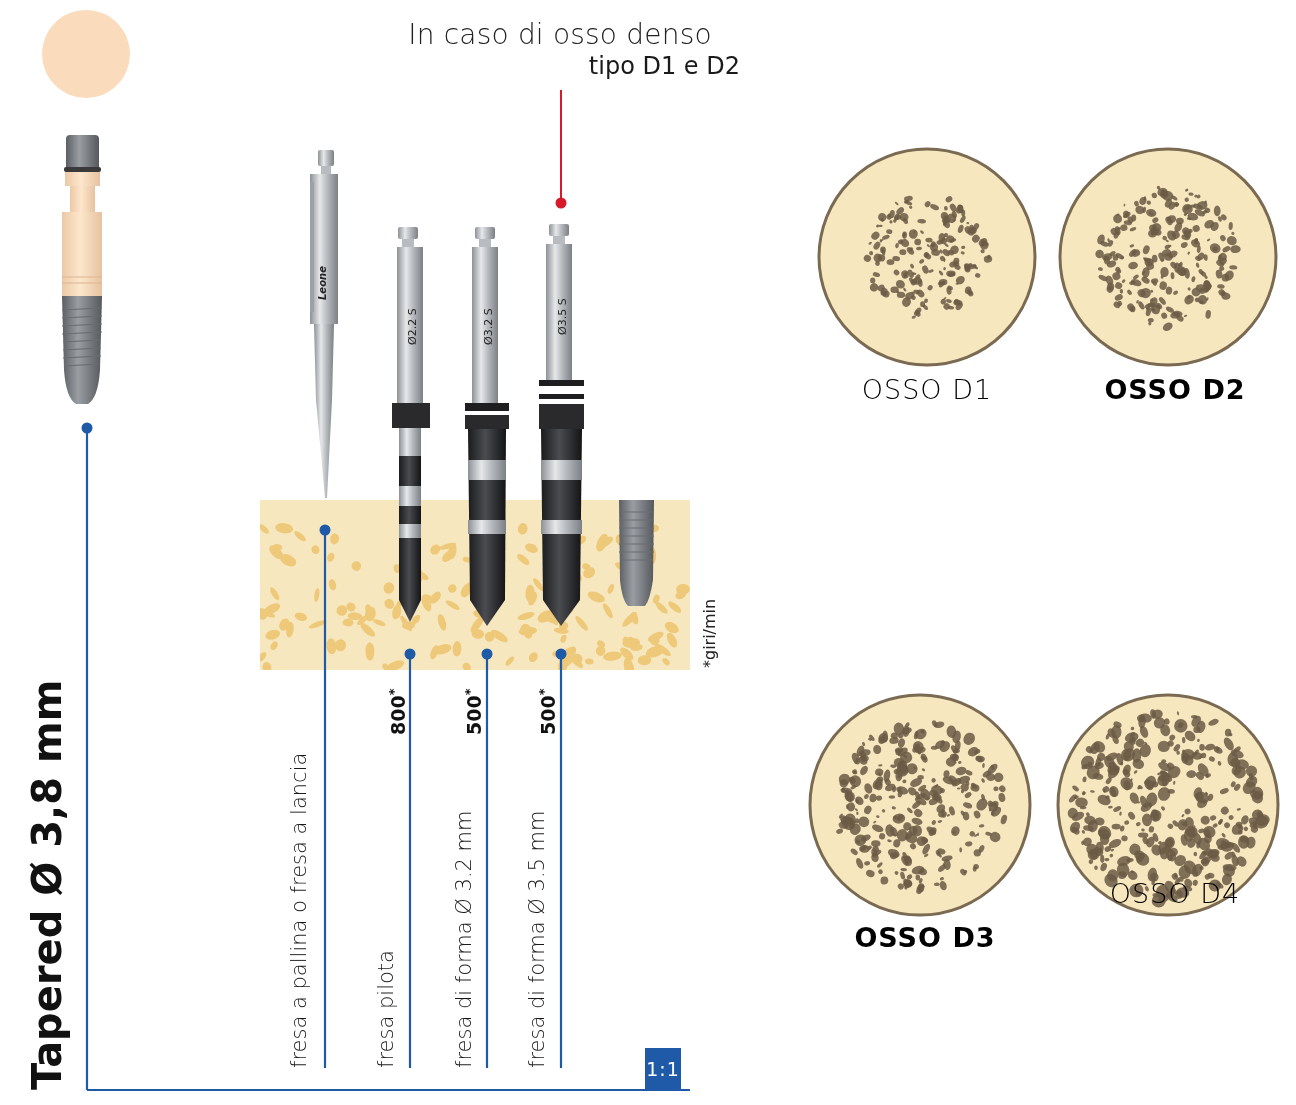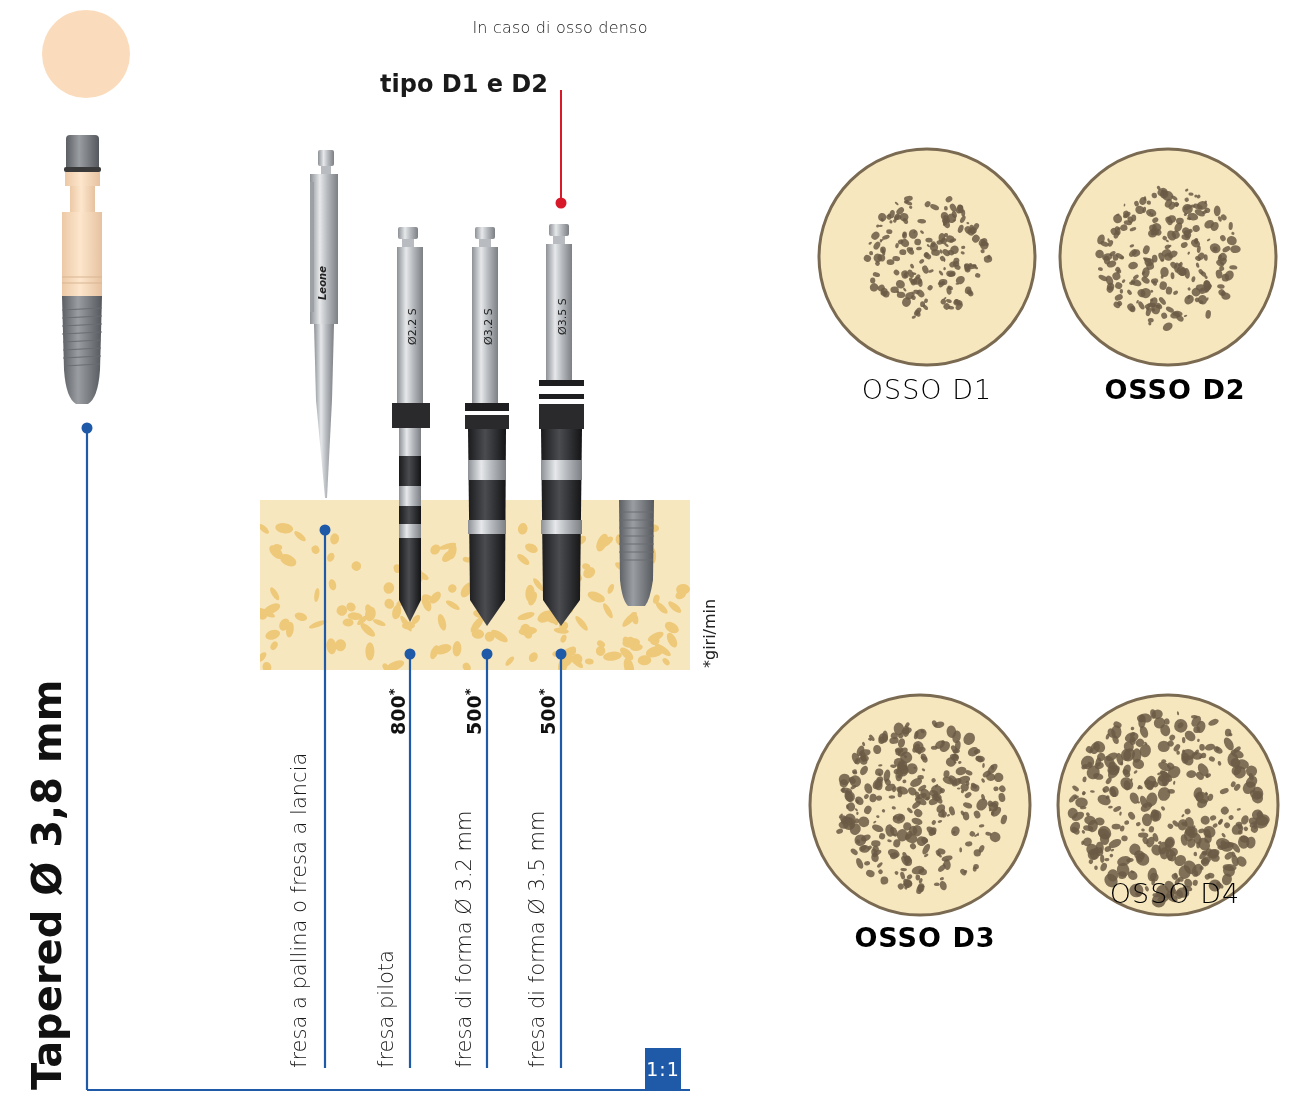--- a/index.html
+++ b/index.html
@@ -1,21 +1,21 @@
 <!DOCTYPE html>
 <html><head>
 <meta charset="utf-8">
 <style>
   html, body { margin:0; padding:0; background:#ffffff; }
   body { width:1296px; height:1105px; position:relative; overflow:hidden;
          font-family:"DejaVu Sans", sans-serif; color:#1a1a1a; }
   .abs { position:absolute; }
   #art { position:absolute; left:0; top:0; width:1296px; height:1105px; }
-  .note-line1 { left:380px; top:18px; width:360px; text-align:center; font-size:16px; font-weight:300; color:#222; letter-spacing:0.2px; }
-  .note-line2 { left:380px; top:52px; width:360px; text-align:left; font-size:24px; font-weight:bold; color:#1a1a1a;margin-top:18px; }
+  .note-line1 { left:380px; top:18px; width:360px; text-align:center; font-size:28px; font-weight:300; color:#222; letter-spacing:0.2px; }
+  .note-line2 { left:380px; top:52px; width:360px; text-align:right; font-size:24px; font-weight:normal; color:#1a1a1a; }
   .vlabel { position:absolute; transform-origin:left top; transform:rotate(-90deg); white-space:nowrap; }
   .title-v { left:24px; top:1090px; font-size:40px; font-weight:bold; color:#111; }
   .step-lbl { font-size:21px; color:#1a1a1a; font-weight:300; }
   .rpm-lbl { font-size:19px; font-weight:bold; color:#111; }
   .rpm-lbl sup { font-size:13px; }
   .giri { left:700px; top:668px; font-size:16px; color:#222; }
   .ratio-badge { left:645px; top:1048px; width:36px; height:42px; background:#1e5aa8; color:#fff;
                  font-size:19px; display:flex; align-items:center; justify-content:center; letter-spacing:1px; }
   .bone-lbl { position:absolute; width:220px; text-align:center; font-size:27px; font-weight:300; color:#000000; letter-spacing:1px; }
 </style>

